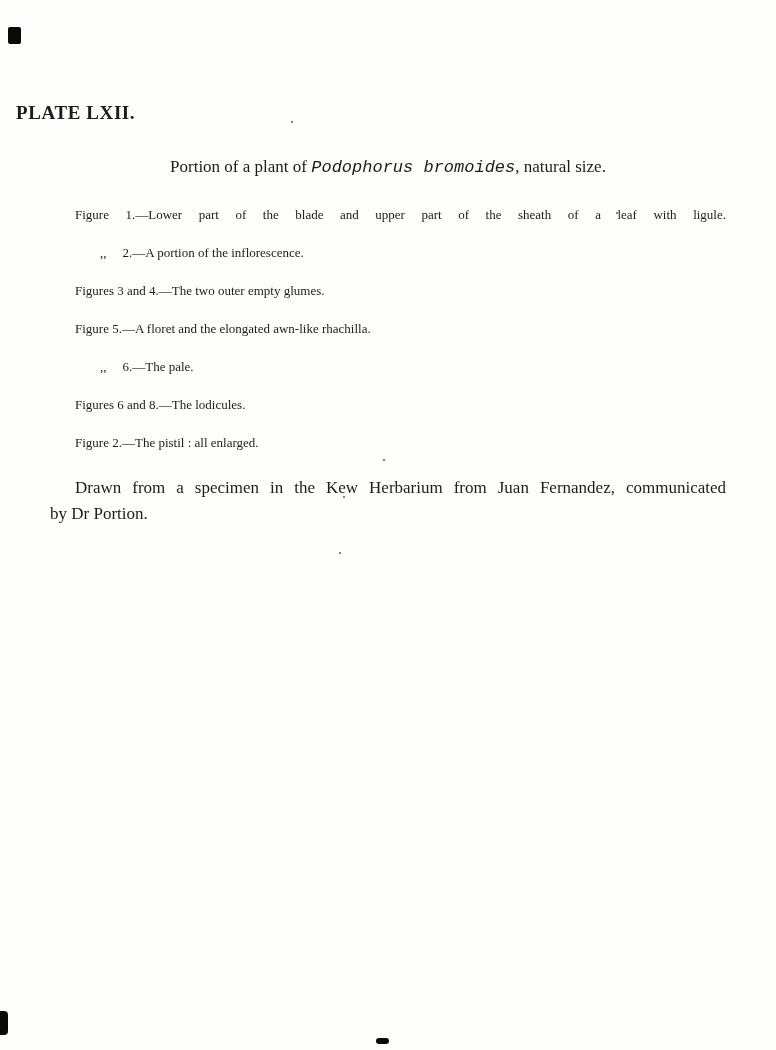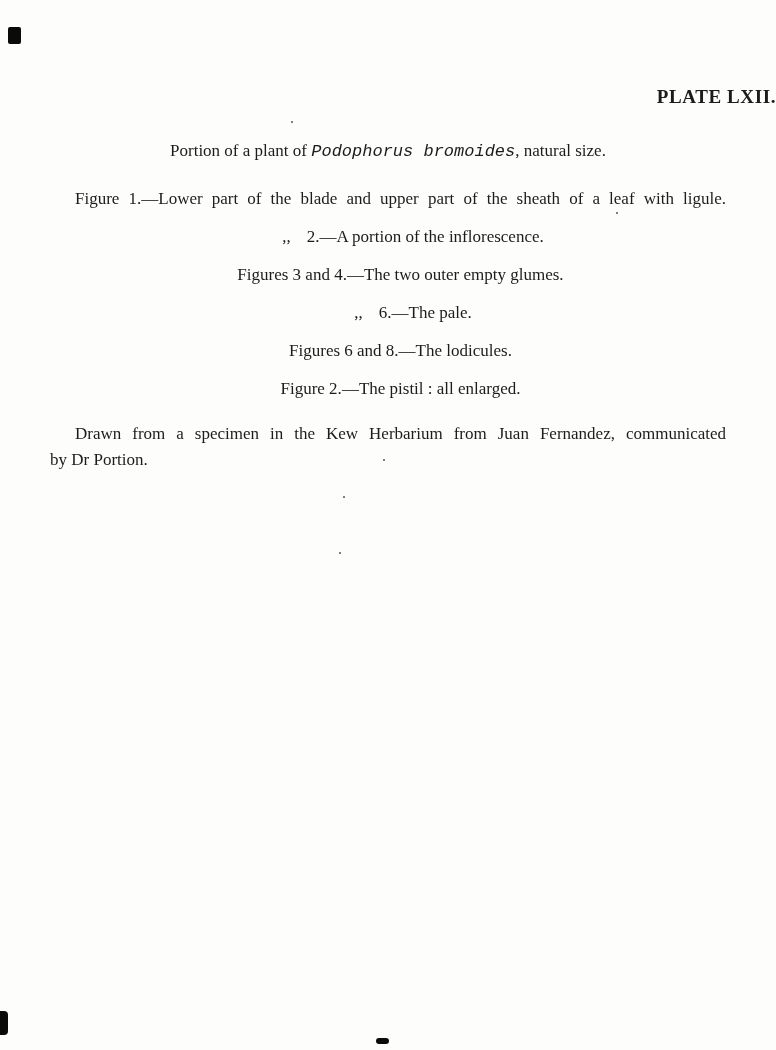--- a/index.html
+++ b/index.html
@@ -10,48 +10,47 @@
   .sheet {
     position: relative;
     width: 776px;
     height: 1050px;
     background: #fdfdfc;
     font-family: "Liberation Serif", serif;
     color: #1c1c1c;
     overflow: hidden;
   }
   .plate-title {
-    margin: 0;
+    margin: 16px;
     padding-top: 86px;
-    text-align: right;
+    text-align: left;
     font-size: 19px;
     font-weight: bold;
     letter-spacing: 0.6px;
     line-height: 22px;
   }
   .caption {
     margin: 32px 50px 0 50px;
     text-align: center;
     font-size: 17px;
     line-height: 22px;
   }
   .caption .italic {
     font-style: italic;
     font-family: Liberation Mono, monospace;
   }
   .figures {
     margin: 24px 50px 0 50px;
-    font-size: 17px;
+    font-size: 13px;
   }
   .fig-row {
     padding-left: 25px;
     line-height: 24px;
     margin-bottom: 14px;
     white-space: normal;
-    text-align: center;
   }
   .fig-row.justify-last {
     text-align: justify;
     text-align-last: justify;
   }
   .fig-row.ditto {
     padding-left: 50px;
   }
   .fig-row.ditto .fig-prefix {
     margin-right: 16px;
@@ -124,20 +123,21 @@
   <p class="caption"><span>Portion of a plant of </span><span class="italic">Podophorus bromoides</span><span>, natural size.</span></p>
 
   <div class="figures">
 
     <div class="fig-row justify-last"><span class="fig-prefix">Figure 1.</span><span class="fig-text">—Lower part of the blade and upper part of the sheath of a leaf with ligule.</span></div>
 
     <div class="fig-row ditto"><span class="fig-prefix">,,</span><span class="fig-text">2.—A portion of the inflorescence.</span></div>
 
     <div class="fig-row"><span class="fig-prefix">Figures 3 and 4.</span><span class="fig-text">—The two outer empty glumes.</span></div>
 
+    <div class="fig-row"><span class="fig-prefix">Figure 5.</span><span class="fig-text">—A floret and the elongated awn-like rhachilla.</span></div>
 
     <div class="fig-row ditto"><span class="fig-prefix">,,</span><span class="fig-text">6.—The pale.</span></div>
 
     <div class="fig-row"><span class="fig-prefix">Figures 6 and 8.</span><span class="fig-text">—The lodicules.</span></div>
 
     <div class="fig-row"><span class="fig-prefix">Figure 2.</span><span class="fig-text">—The pistil : all enlarged.</span></div>
 
   </div>
 
   <p class="credit">

